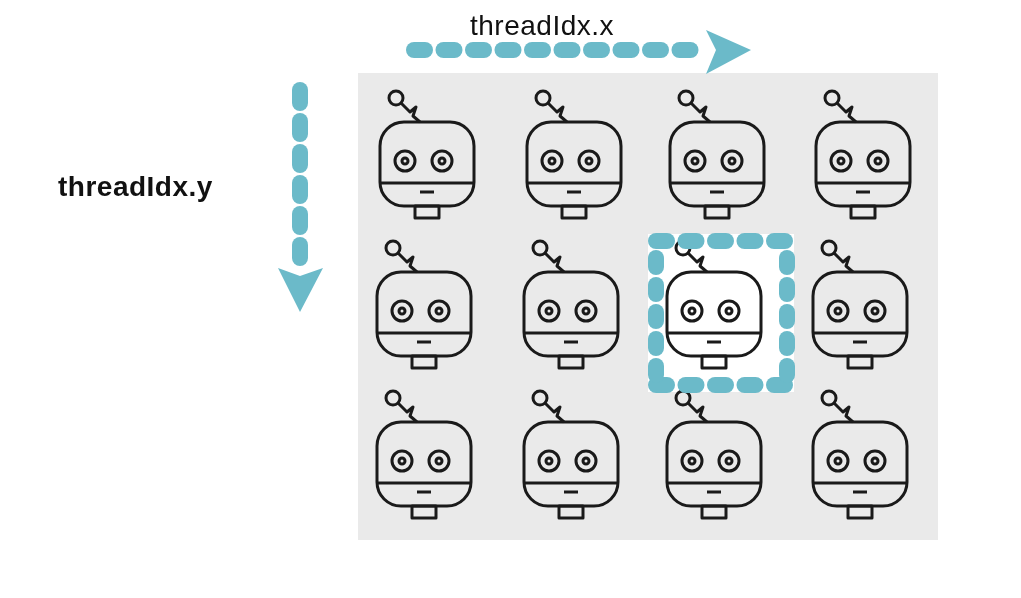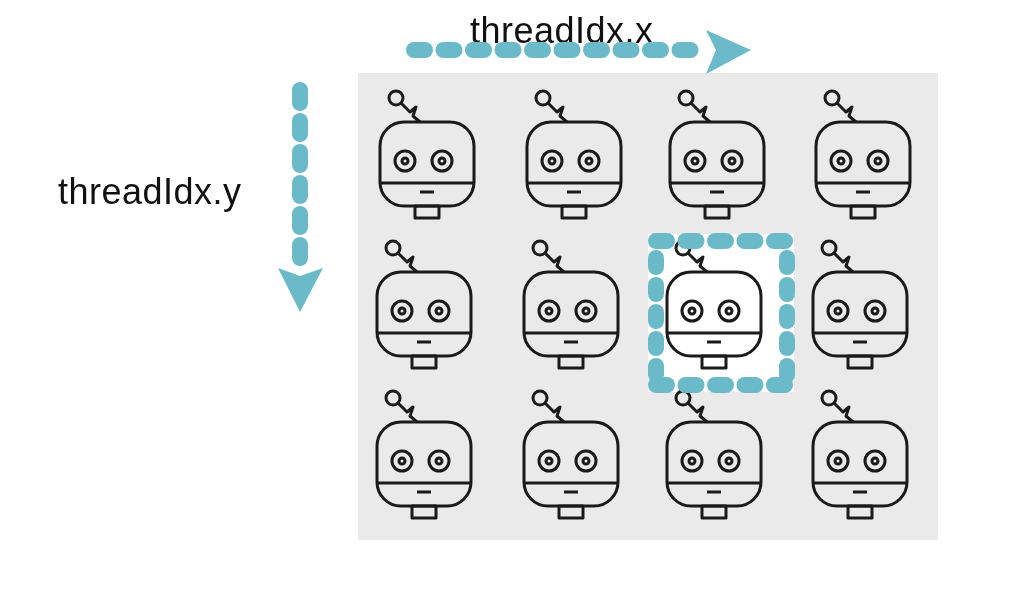--- a/index.html
+++ b/index.html
@@ -1,20 +1,20 @@
 <!DOCTYPE html>
 <html><head>
 <meta charset="utf-8">
 <style>
   html, body { margin: 0; padding: 0; background: #ffffff; }
   body { width: 1021px; height: 598px; position: relative; overflow: hidden;
          font-family: "Liberation Sans", "DejaVu Sans", sans-serif; }
-  .label { position: absolute; color: #111; font-size: 36px; font-weight: 300; letter-spacing: 0.5px; }
+  .label { position: absolute; color: #111; font-size: 28px; font-weight: 300; letter-spacing: 0.5px; }
   #label-x { left: 470px; top: 10px; }
-  #label-y { left: 58px; top: 171px; }
+  #label-y { left: 58px; top: 171px; font-weight: bold; }
   #grid-bg { position: absolute; left: 358px; top: 73px; width: 580px; height: 467px; background: #eaeaea; }
   svg { position: absolute; left: 0; top: 0; }
 </style>
 </head>
 <body>
 
 <div id="grid-bg"></div>
 <div id="label-x" class="label">threadIdx.x</div>
 <div id="label-y" class="label">threadIdx.y</div>
 

